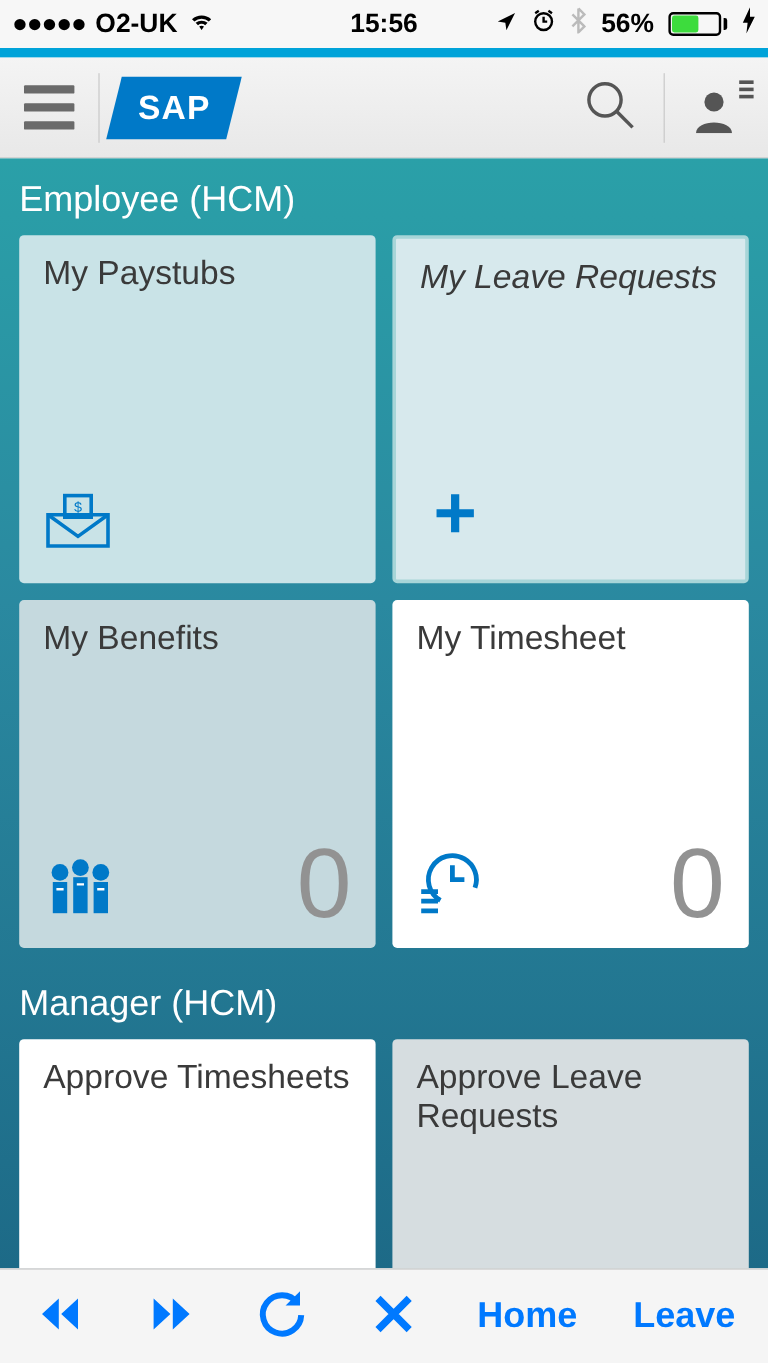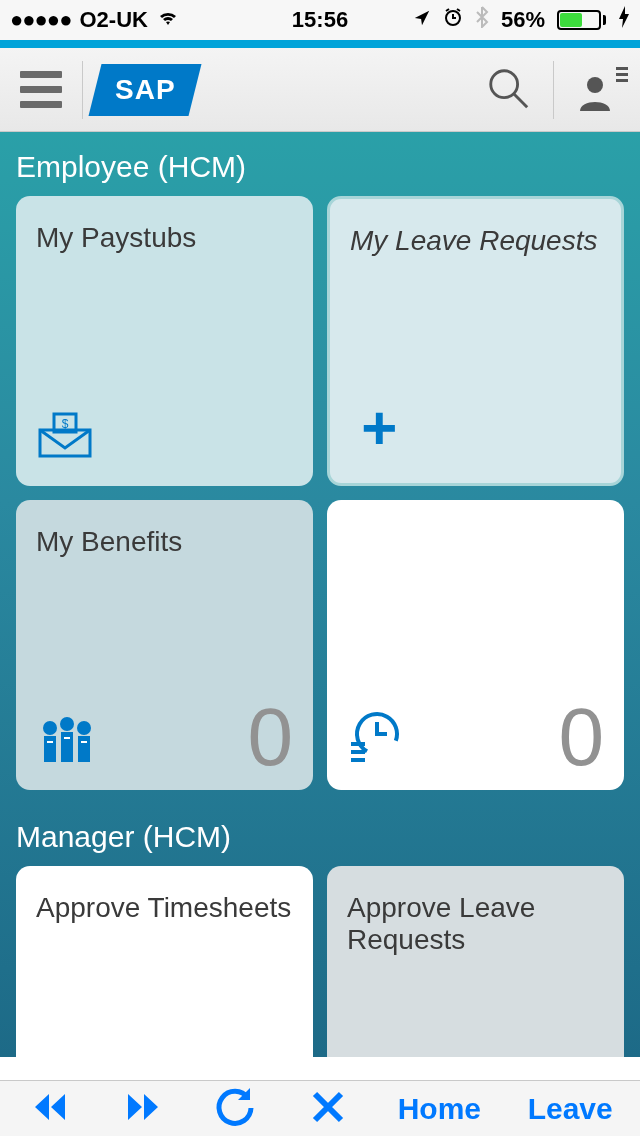--- a/index.html
+++ b/index.html
@@ -25,38 +25,38 @@
   .header-spacer { flex: 1; }
   .search-icon svg { width: 46px; height: 46px; stroke: #555; }
   .user-icon { display:flex; align-items:flex-start; margin-left: 22px; padding-left:22px; border-left:1px solid #c9c9c9; height:58px;}
   .user-icon-inner svg { width: 38px; height:38px; margin-top:12px;}
   .user-bars { display:flex; flex-direction:column; gap:3px; margin-left:2px; margin-top:6px;}
   .user-bars div { width:12px; height:3px; background:#555; }
 
   .content { height: 925px; background: linear-gradient(180deg, #2aa0a8 0%, #2a89a0 40%, #1d6a87 100%); padding: 18px 16px 0; overflow:hidden; }
   .section-title { color: #fff; font-size: 30px; font-weight: 400; margin-bottom: 12px; }
   .tile-grid { display: grid; grid-template-columns: 1fr 1fr; gap: 14px; margin-bottom: 30px;}
-  .tile { height: 290px; border-radius: 14px; padding: 26px 20px; position: relative; }
+  .tile { height: 290px; border-radius: 4px; padding: 16px 20px; position: relative; }
   .tile-a { background: #c9e3e7; }
   .tile-b { background: #d7e9ed; border: 3px solid #a7d5d8; font-style: italic; }
   .tile-c { background: #c5d9de; }
   .tile-d { background: #ffffff; }
   .tile-title { font-size: 28px; color: #3a3a3a; }
   .tile-icon { position: absolute; left: 20px; bottom: 22px; }
   .tile-num { position: absolute; right: 20px; bottom: 6px; font-size: 82px; color:#929292; font-weight:300; }
   .plus { color:#0079c8; font-size:62px; font-weight:800; position:absolute; left:30px; bottom:24px; line-height:1;}
   .envelope svg{width:58px;height:52px;}
   .people svg{width:62px;height:48px;}
   .timesheet svg{width:54px;height:54px;}
 
   .tile-grid.second .tile { height: 290px; }
   .tile-e { background:#ffffff; }
   .tile-f { background:#d6dde0; }
 
-  .bottom-bar { position:absolute; bottom:0; left:0; right:0; height:56px; background:#f5f5f5; border-top:1px solid #c9c9c9; display:flex; align-items:center; justify-content:space-around; padding:0 4px; }
+  .bottom-bar { position:absolute; bottom:0; left:0; right:0; height:79px; background:#f5f5f5; border-top:1px solid #c9c9c9; display:flex; align-items:center; justify-content:space-around; padding:0 4px; }
   .bb-btn { color:#0079ff; font-size:30px; font-weight:600; }
   .bb-icon svg { width:46px; height:46px; }
   .bb-icon { color:#0079ff; }
 </style>
 </head>
 <body>
 
 <div class="status-bar">
   <div class="status-left">
     <span class="dots">●●●●●</span>
@@ -164,20 +164,21 @@
               <rect x="25" y="16" width="12" height="30"></rect>
               <circle cx="48" cy="12" r="7"></circle>
               <rect x="42" y="20" width="12" height="26"></rect>
             </g>
             <path d="M11 26 L17 26 M28 22 L34 22 M45 26 L51 26" stroke="#fff" stroke-width="2"></path>
           </svg>
       </div>
       <div class="tile-num">0</div>
     </div>
     <div class="tile tile-d">
+      <div class="tile-title">My Timesheet</div>
       <div class="tile-icon timesheet">
         <svg viewBox="0 0 54 54">
             <circle cx="30" cy="24" r="20" fill="none" stroke="#0079c8" stroke-width="4" stroke-dasharray="90 40" transform="rotate(120 30 24)"></circle>
             <path d="M30 12 V24 H40" stroke="#0079c8" stroke-width="4" fill="none"></path>
             <path d="M4 34 H18 M4 42 H18 M4 50 H18" stroke="#0079c8" stroke-width="4"></path>
           </svg>
       </div>
       <div class="tile-num">0</div>
     </div>
   </div>

